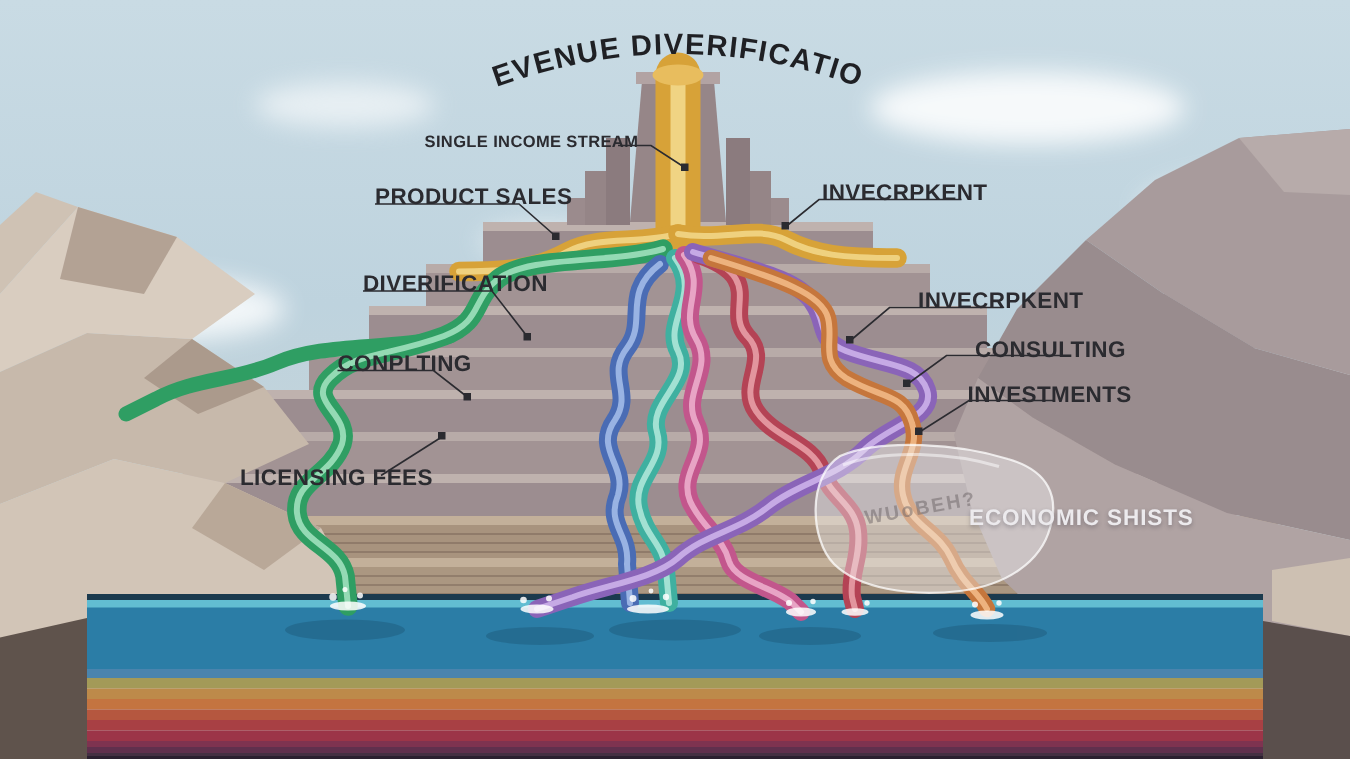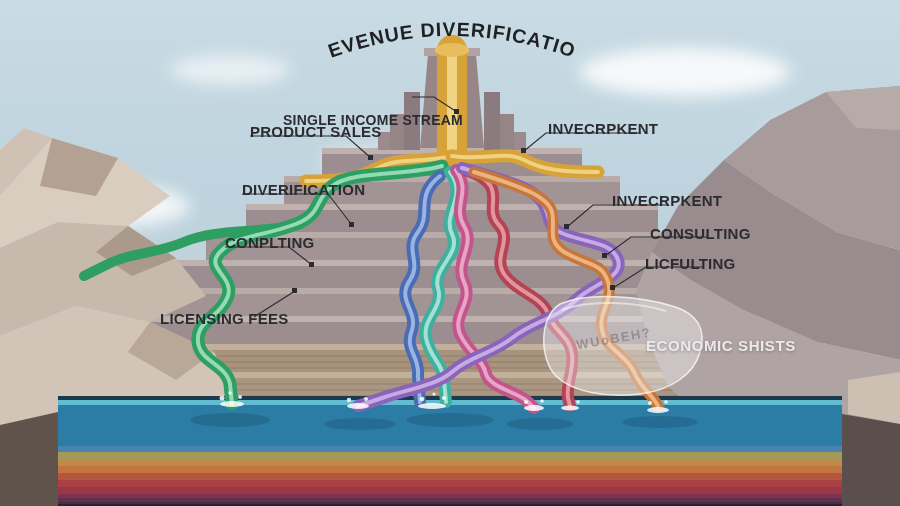--- a/index.html
+++ b/index.html
@@ -3,21 +3,21 @@
 <meta charset="utf-8">
 <style>
   html,body{margin:0;padding:0;background:#222;}
   .scene{position:relative;width:900px;height:506px;overflow:hidden;
     background:linear-gradient(180deg,#c9dbe4 0%,#bed3de 40%,#c6d4d8 72%,#d6dad4 100%);
     font-family:"Liberation Sans",sans-serif;}
   .cloud{position:absolute;background:#ffffff;border-radius:50%;filter:blur(8px);}
   svg.art{position:absolute;left:0;top:0;}
   .label{position:absolute;font-weight:700;font-size:15px;color:#2b2b30;
     letter-spacing:.25px;white-space:nowrap;}
-  .label.big{font-size:14px;margin-top:23px;}
+  .label.big{font-size:11px;}
   .label.economic{font-size:15px;color:#eceaed;letter-spacing:.6px;
     text-shadow:0 1px 3px rgba(45,45,60,.35);}
   .watermark{position:absolute;font-weight:700;font-size:13px;letter-spacing:1.5px;
     color:rgba(108,100,102,.5);transform:rotate(-10deg);white-space:nowrap;}
 </style>
 </head>
 <body>
 
 <div class="scene">
 
@@ -254,16 +254,16 @@
   </svg>
 
   <div class="label big" style="left:283px;top:89px">SINGLE INCOME STREAM</div>
   <div class="label" style="left:250px;top:123px">PRODUCT SALES</div>
   <div class="label" style="left:242px;top:181px">DIVERIFICATION</div>
   <div class="label" style="left:225px;top:234px">CONPLTING</div>
   <div class="label" style="left:160px;top:310px">LICENSING FEES</div>
   <div class="label" style="left:548px;top:120px">INVECRPKENT</div>
   <div class="label" style="left:612px;top:192px">INVECRPKENT</div>
   <div class="label" style="left:650px;top:225px">CONSULTING</div>
-  <div class="label" style="left:645px;top:255px">LICFULTING</div>
+  <div class="label" style="left:645px;top:255px">INVESTMENTS</div>
   <div class="watermark" style="left:576px;top:331px">WUoBEH?</div>
   <div class="label economic" style="left:646px;top:337px">ECONOMIC SHISTS</div>
 </div>
 
 </body></html>

